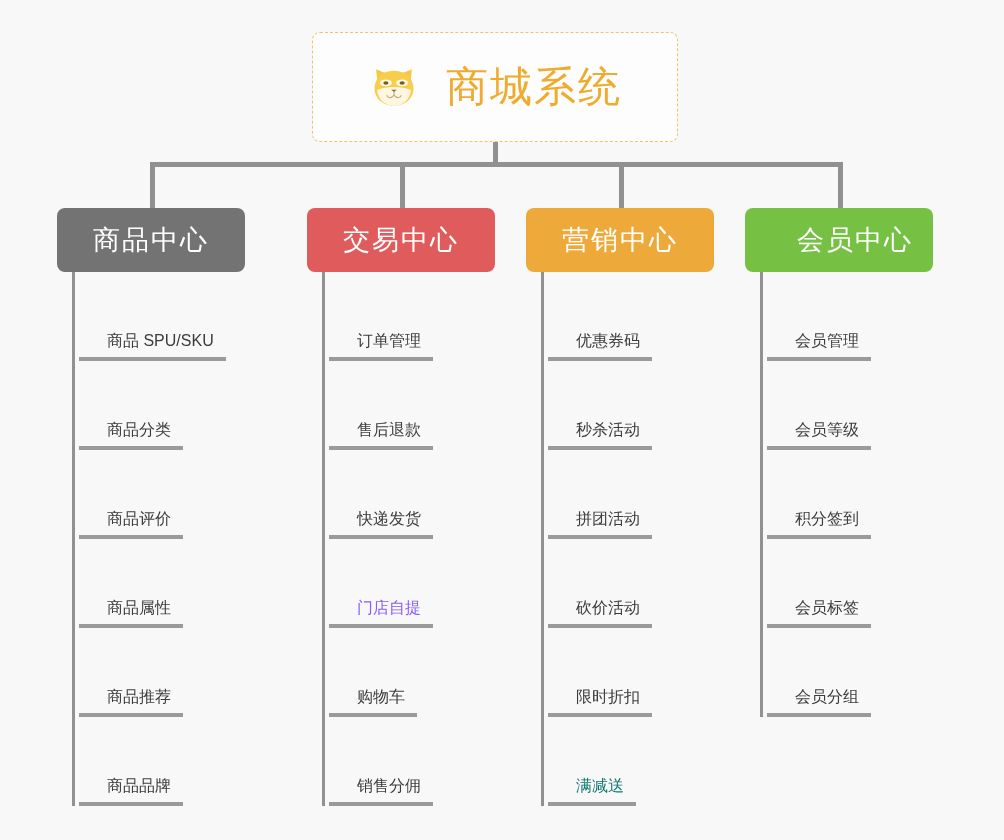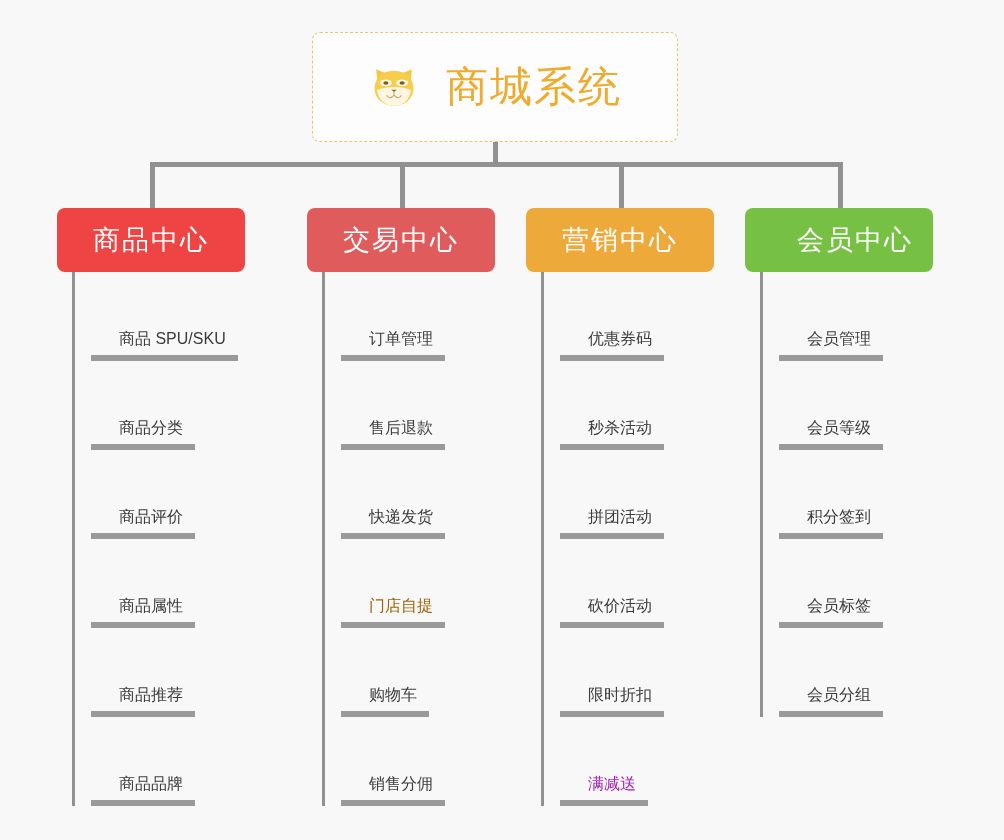--- a/index.html
+++ b/index.html
@@ -68,23 +68,23 @@
     height:89px;
     box-sizing:border-box;
     display:flex;
     align-items:flex-end;
     border-bottom:2px solid #9a9a9a;
     margin-right:0;
   }
   
   .leaf{border-bottom:none;}
   .leaf-inner{
-    border-bottom:6px solid #7f1d1d;
+    border-bottom:4px solid #7f1d1d;
     padding:0 12px 5px 28px;
-    margin-left:16px;
+    margin-left:4px;
     display:inline-block;
   }
   .leaf{align-items:flex-end;}
 </style>
 </head>
 <body style="background: rgb(248, 248, 248);">
 
 <div id="mindmap">
 
   <div class="root-node" style="background: rgb(253, 253, 253); border-color: rgb(240, 194, 105);">
@@ -114,21 +114,21 @@
   </div>
 
   <div class="conn conn-stem-root" style="background: rgb(145, 145, 145);"></div>
   <div class="conn conn-bar" style="background: rgb(145, 145, 145);"></div>
   <div class="conn conn-drop" style="left: 150px; background: rgb(145, 145, 145);"></div>
   <div class="conn conn-drop" style="left: 400px; background: rgb(145, 145, 145);"></div>
   <div class="conn conn-drop" style="left: 619px; background: rgb(145, 145, 145);"></div>
   <div class="conn conn-drop" style="left: 838px; background: rgb(145, 145, 145);"></div>
 
   <div class="branch" style="left:57px;">
-    <div class="branch-header" style="background: #ef4444;">
+    <div class="branch-header" style="background: #737373;">
       <span>商品中心</span>
     </div>
     <div class="branch-body" style="border-left-color: rgb(145, 145, 145);">
       <div class="leaf">
           <span class="leaf-inner" style="border-bottom-color: rgb(154, 154, 154); color: rgb(60, 60, 60);">商品 SPU/SKU</span>
         </div>
       <div class="leaf">
           <span class="leaf-inner" style="border-bottom-color: rgb(154, 154, 154); color: rgb(60, 60, 60);">商品分类</span>
         </div>
       <div class="leaf">
@@ -154,21 +154,21 @@
       <div class="leaf">
           <span class="leaf-inner" style="border-bottom-color: rgb(154, 154, 154); color: rgb(60, 60, 60);">订单管理</span>
         </div>
       <div class="leaf">
           <span class="leaf-inner" style="border-bottom-color: rgb(154, 154, 154); color: rgb(60, 60, 60);">售后退款</span>
         </div>
       <div class="leaf">
           <span class="leaf-inner" style="border-bottom-color: rgb(154, 154, 154); color: rgb(60, 60, 60);">快递发货</span>
         </div>
       <div class="leaf">
-          <span class="leaf-inner" style="border-bottom-color: rgb(154, 154, 154); color: #a16207;">门店自提</span>
+          <span class="leaf-inner" style="border-bottom-color: rgb(154, 154, 154); color: #8b5cf6;">门店自提</span>
         </div>
       <div class="leaf">
           <span class="leaf-inner" style="border-bottom-color: rgb(154, 154, 154); color: rgb(60, 60, 60);">购物车</span>
         </div>
       <div class="leaf">
           <span class="leaf-inner" style="border-bottom-color: rgb(154, 154, 154); color: rgb(60, 60, 60);">销售分佣</span>
         </div>
     </div>
   </div>
 
@@ -186,21 +186,21 @@
       <div class="leaf">
           <span class="leaf-inner" style="border-bottom-color: rgb(154, 154, 154); color: rgb(60, 60, 60);">拼团活动</span>
         </div>
       <div class="leaf">
           <span class="leaf-inner" style="border-bottom-color: rgb(154, 154, 154); color: rgb(60, 60, 60);">砍价活动</span>
         </div>
       <div class="leaf">
           <span class="leaf-inner" style="border-bottom-color: rgb(154, 154, 154); color: rgb(60, 60, 60);">限时折扣</span>
         </div>
       <div class="leaf">
-          <span class="leaf-inner" style="border-bottom-color: rgb(154, 154, 154); color: #a21caf;">满减送</span>
+          <span class="leaf-inner" style="border-bottom-color: rgb(154, 154, 154); color: #0f766e;">满减送</span>
         </div>
     </div>
   </div>
 
   <div class="branch" style="left:745px;">
     <div class="branch-header" style="background: rgb(118, 192, 67); padding-left: 32px;">
       <span>会员中心</span>
     </div>
     <div class="branch-body" style="border-left-color: rgb(145, 145, 145);">
       <div class="leaf">

